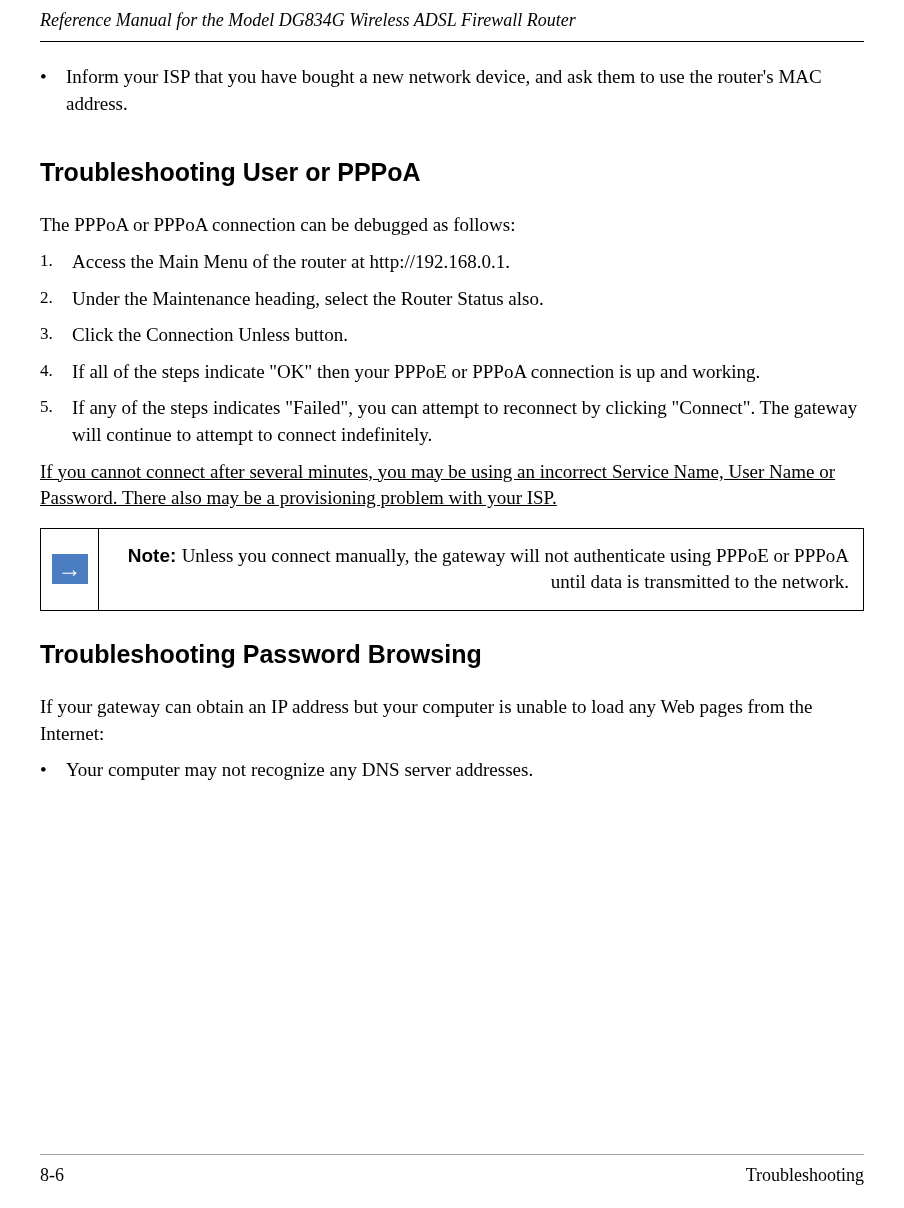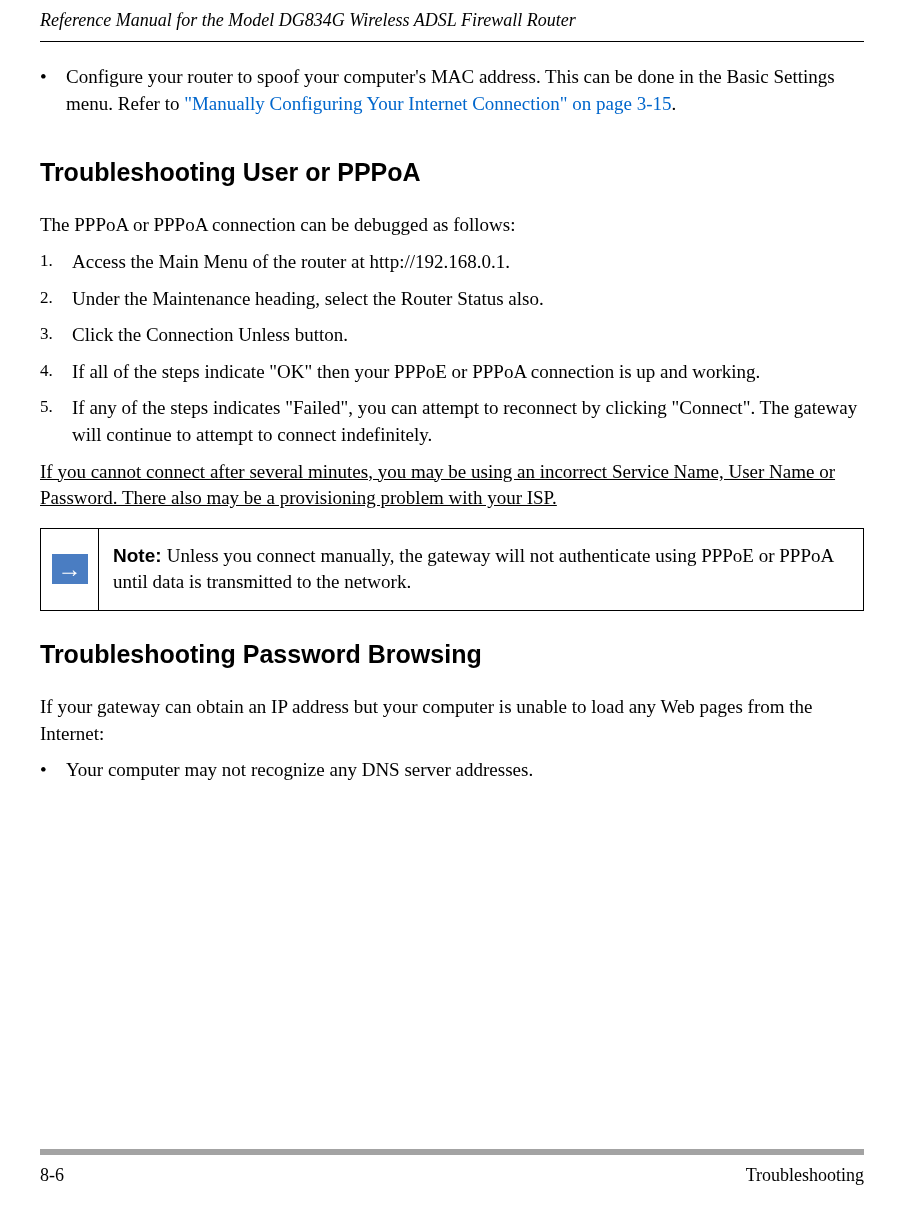--- a/index.html
+++ b/index.html
@@ -93,50 +93,49 @@
     }
     .note-arrow {
       color: #fff;
       font-size: 24px;
       font-weight: bold;
       line-height: 1;
     }
     .note-text-cell {
       flex: 1;
       padding: 14px 14px;
+      text-align: right;
     }
     .note-label {
       font-family: Arial, Helvetica, sans-serif;
       font-weight: bold;
     }
     .footer {
       position: absolute;
       bottom: 20px;
       left: 40px;
       right: 40px;
-      border-top: 6px solid #a3a3a3;
+      border-top: 1px solid #a3a3a3;
       padding-top: 8px;
       display: flex;
       justify-content: space-between;
       font-size: 18px;
     }
   </style>
 </head>
 <body>
 
 <div class="header">
   <span>Reference Manual for the Model DG834G Wireless ADSL Firewall Router</span>
 </div>
 
 <div class="bullet-item">
   <div class="bullet">•</div>
   <div class="bullet-content">
-    <p>
-      <span>Configure your router to spoof your computer's MAC address. This can be done in the Basic Settings menu. Refer to </span><span class="link">"Manually Configuring Your Internet Connection" on page 3-15</span><span>.</span>
-    </p>
+    <p>Inform your ISP that you have bought a new network device, and ask them to use the router's MAC address.</p>
   </div>
 </div>
 
 <h2>Troubleshooting User or PPPoA</h2>
 
 <p class="body-text">The PPPoA or PPPoA connection can be debugged as follows:</p>
 
 <div class="numbered-list">
   <div class="numbered-item">
     <div class="number">1.</div>

